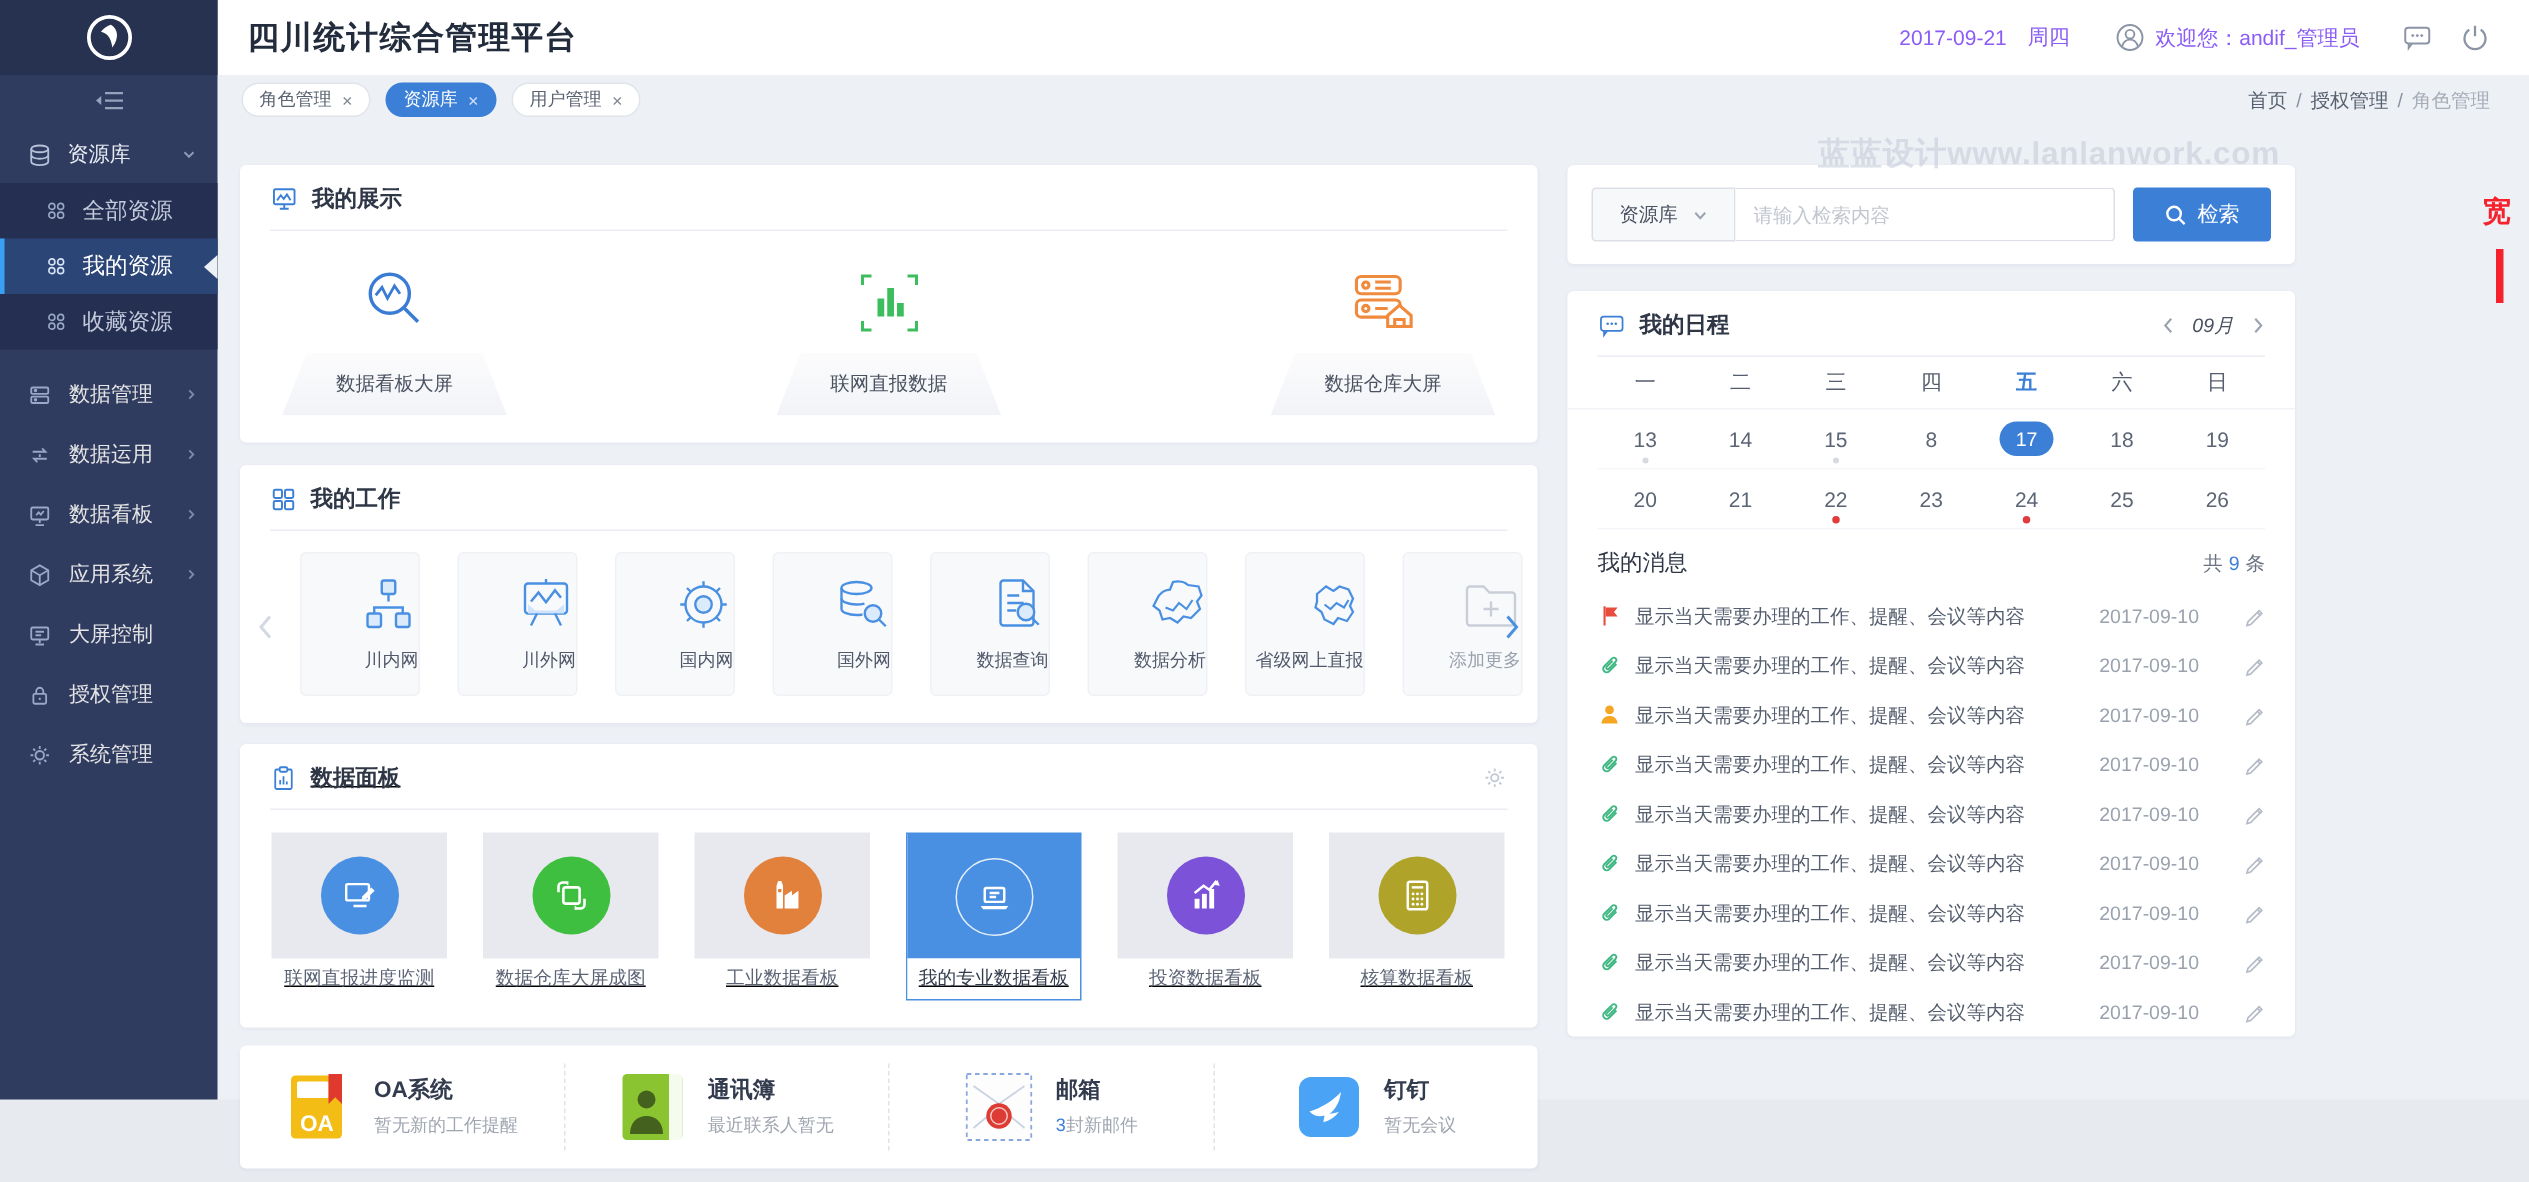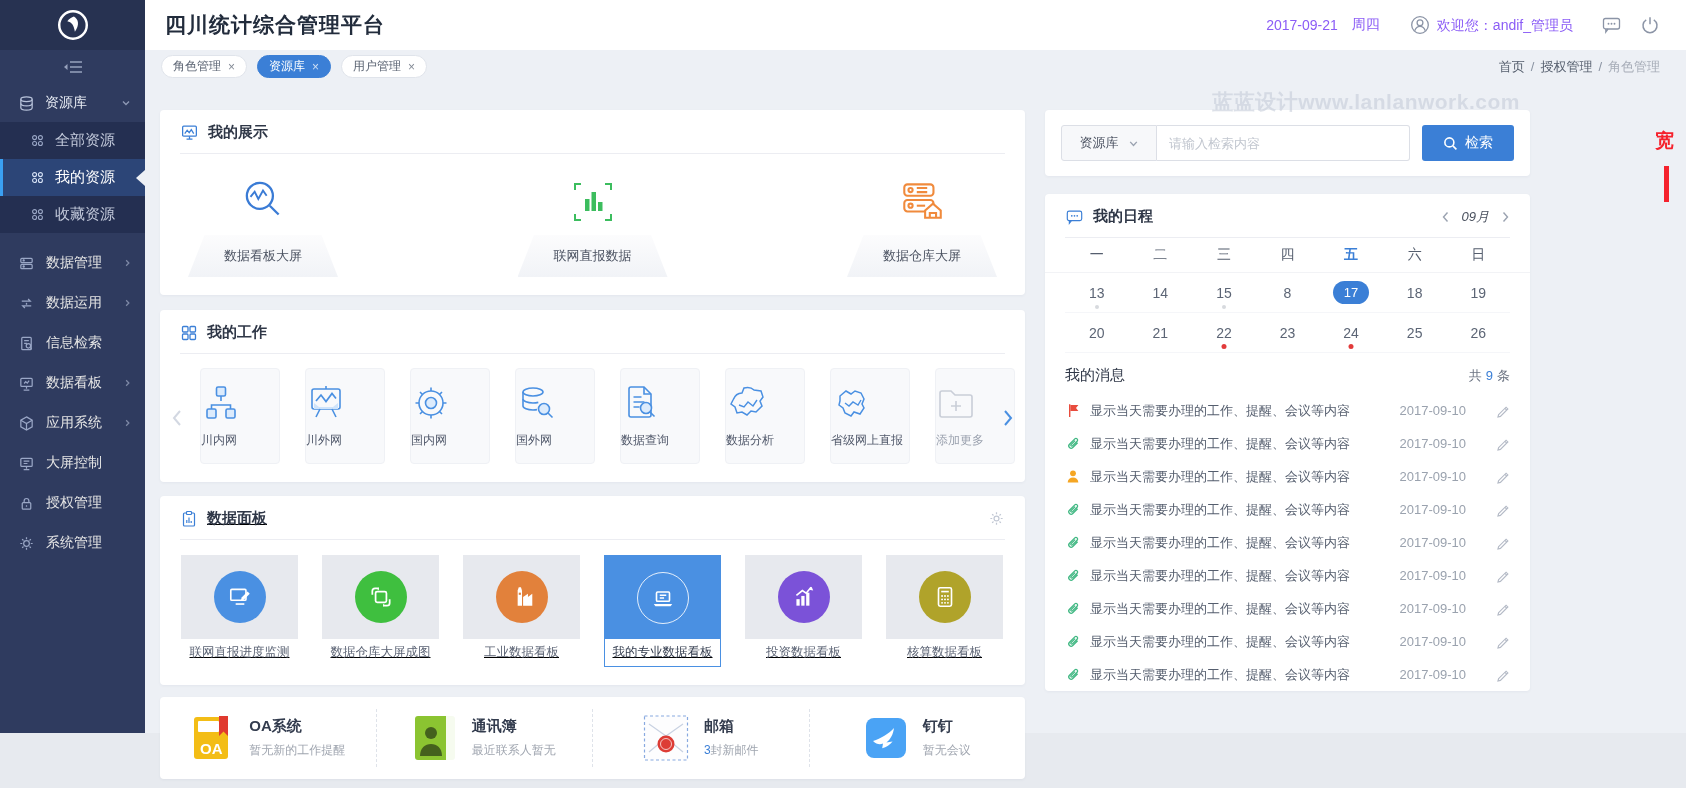--- a/index.html
+++ b/index.html
@@ -58,21 +58,21 @@
   .head-gear { margin-left:auto; color:#c2c8d4; display:flex; cursor:pointer; }
 
   
   .dsp-body { display:flex; justify-content:space-between; padding:16px 28px 18px; }
   .dsp-card { width:150px; display:flex; flex-direction:column; align-items:center; cursor:pointer; }
   .dsp-icon { height:56px; display:flex; align-items:flex-end; justify-content:center; margin-bottom:9px; }
   .dsp-base { width:100%; height:42px; clip-path:polygon(11% 0,89% 0,100% 100%,0 100%); background:linear-gradient(180deg,#fcfcfd,#f1f3f7); display:flex; align-items:center; justify-content:center; font-size:13px; color:#4a5160; }
 
   
   .wk-body { position:relative; display:flex; gap:25px; padding:14px 0 18px 40px; }
-  .wk-tile { width:80px; height:96px; background:#f8f9fb; border:1px solid #eff1f5; border-radius:4px; display:flex; flex-direction:column; align-items:flex-start; justify-content:center; gap:9px; cursor:pointer; }
+  .wk-tile { width:80px; height:96px; background:#f8f9fb; border:1px solid #eff1f5; border-radius:4px; display:flex; flex-direction:column; align-items:flex-end; justify-content:center; gap:9px; cursor:pointer; }
   .wk-label { font-size:12px; color:#50586a; white-space:nowrap; }
   .wk-tile.more .wk-label { color:#9aa1ae; }
   .wk-arrow { position:absolute; top:50%; transform:translateY(-50%); display:flex; cursor:pointer; }
   .wk-arrow.left { left:10px; color:#d3d8e2; }
   .wk-arrow.right { right:10px; color:#4a90e2; }
 
   
   .dp-body { display:flex; gap:24px; padding:15px 21px 18px; }
   .dp-tile { width:117px; cursor:pointer; }
   .dp-icon-area { height:84px; background:#e7e9ee; display:flex; align-items:center; justify-content:center; }
@@ -223,31 +223,20 @@
               <path d="M4 6.5h9l-2.3-2.3M14 11.5H5l2.3 2.3"></path>
               <path d="M8.3 8.3h1.4v2h-1.4z" fill="currentColor" stroke="none"></path>
             </svg>
         </span>
         <span>数据运用</span>
         <span class="chev">
             <svg width="9" height="10" viewBox="0 0 10 10" fill="none" stroke="currentColor" stroke-width="1.4">
               <polyline points="3.5,2 6.5,5 3.5,8"></polyline>
             </svg>
           </span>
-      </div>
-      <div class="item">
-        <span class="m-ico">
-          <svg width="17" height="17" viewBox="0 0 18 18" fill="none" stroke="currentColor" stroke-width="1.3">
-              <rect x="4" y="2.5" width="10" height="13" rx="1"></rect>
-              <path d="M6.5 6h5M6.5 8.8h3"></path>
-              <circle cx="11" cy="11.5" r="2.3"></circle>
-              <path d="M12.6 13.1l1.8 1.8"></path>
-            </svg>
-        </span>
-        <span>信息检索</span>
       </div>
       <div class="item">
         <span class="m-ico">
           <svg width="17" height="17" viewBox="0 0 18 18" fill="none" stroke="currentColor" stroke-width="1.3">
               <rect x="3" y="3.5" width="12" height="8.5" rx="1"></rect>
               <path d="M9 12v2.5M6 16h6M6.5 9l1.7-2 1.6 1.6 2-2.6"></path>
             </svg>
         </span>
         <span>数据看板</span>
         <span class="chev">

